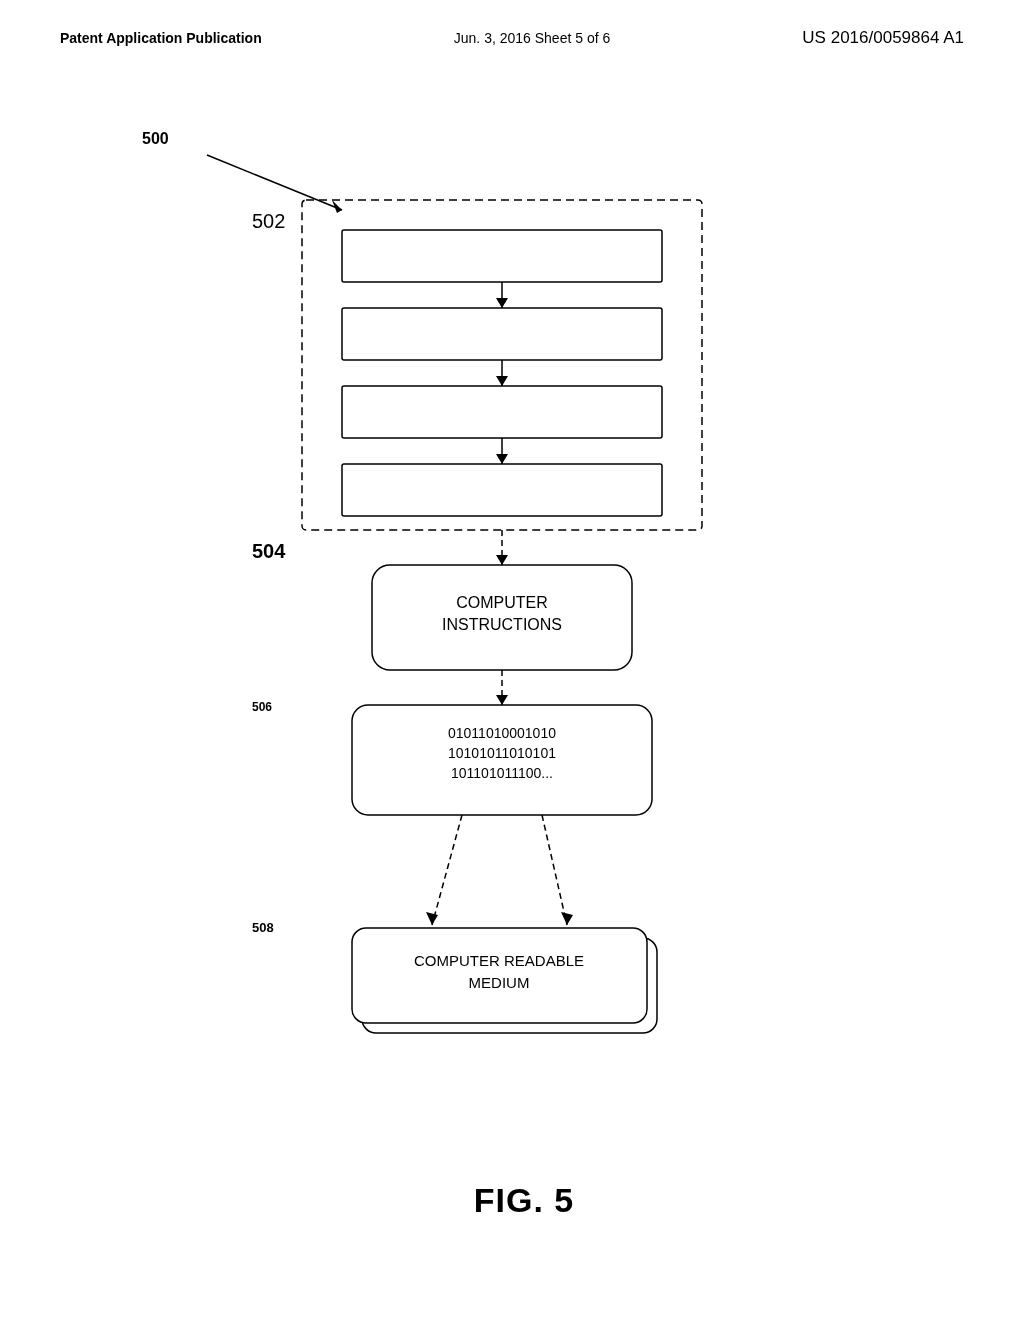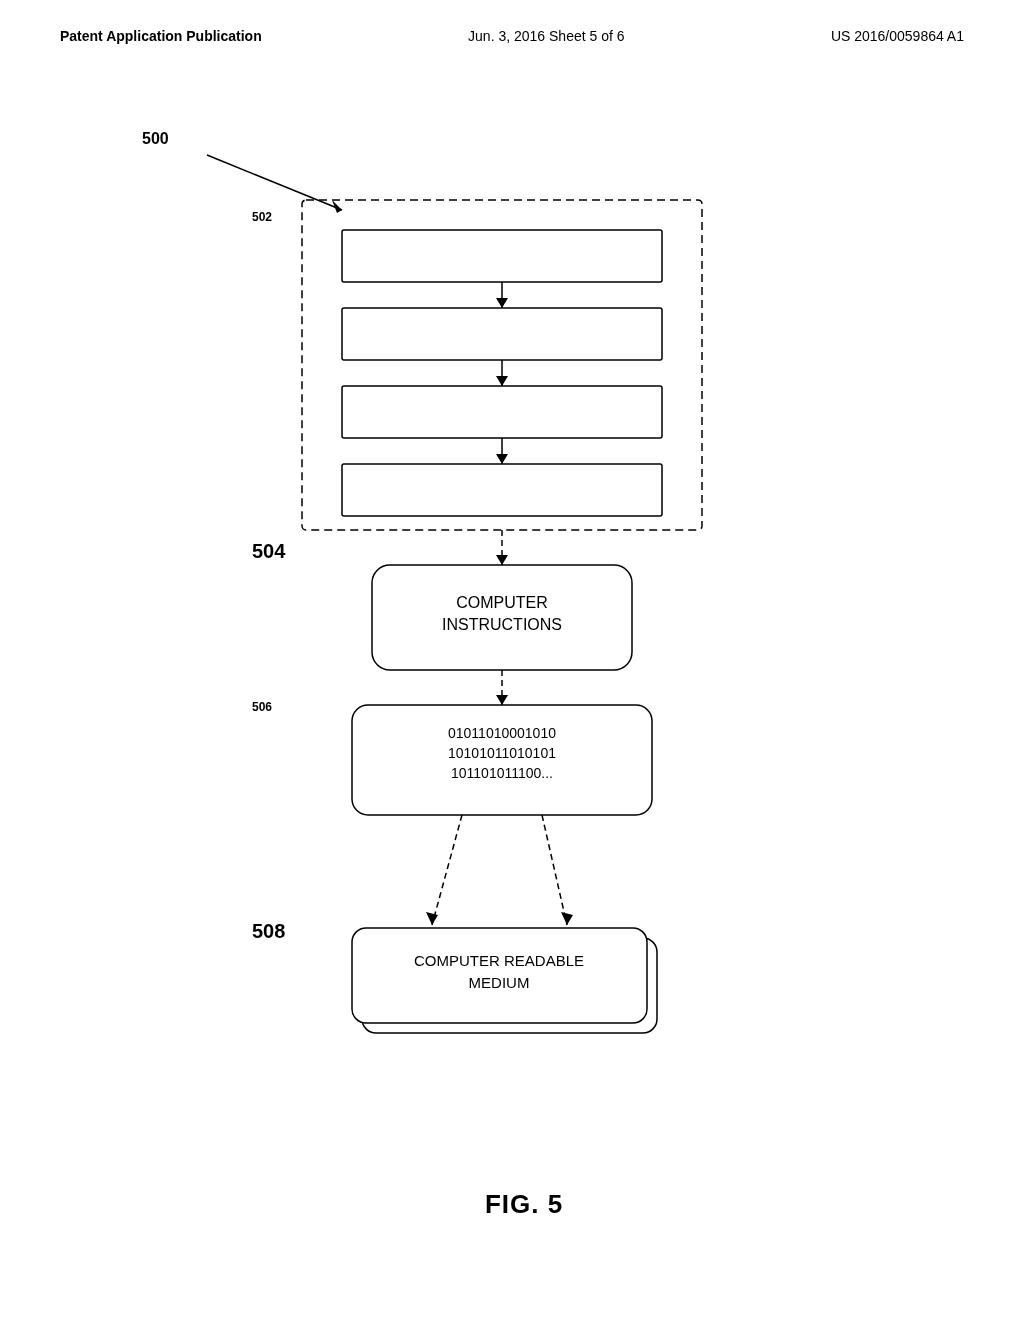--- a/index.html
+++ b/index.html
@@ -22,39 +22,39 @@
       color: #000;
     }
     .header-left {
       font-weight: bold;
       font-size: 14px;
     }
     .header-center {
       font-size: 14px;
     }
     .header-right {
-      font-size: 14px;
+      font-size: 17px;
     }
 
     
     .diagram-area {
       position: absolute;
       top: 80px;
       left: 12px;
       width: 1024px;
       height: 1180px;
     }
 
     
     .fig-label {
       position: absolute;
       bottom: 40px;
       left: 50%;
       transform: translateX(-50%);
-      font-size: 26px;
+      font-size: 34px;
       font-weight: bold;
       letter-spacing: 1px;
     }
 
     
     .diagram-svg {
       position: absolute;
       top: 0;
       left: 0;
       width: 100%;
@@ -66,42 +66,42 @@
       position: absolute;
       top: 50px;
       left: 130px;
       font-size: 16px;
       font-weight: bold;
     }
     .label-502 {
       position: absolute;
       top: 130px;
       left: 240px;
-      font-size: 12px;
-      font-weight: bold;
+      font-size: 20px;
+      font-weight: normal;
     }
     .label-504 {
       position: absolute;
       top: 460px;
       left: 240px;
       font-size: 20px;
       font-weight: bold;
     }
     .label-506 {
       position: absolute;
       top: 620px;
       left: 240px;
       font-size: 12px;
       font-weight: bold;
     }
     .label-508 {
       position: absolute;
       top: 840px;
       left: 240px;
-      font-size: 20px;
+      font-size: 13px;
       font-weight: bold;
     }
   </style>
 </head>
 <body>
 
 <div class="header">
   <span class="header-left">Patent Application Publication</span>
   <span class="header-center">Jun. 3, 2016   Sheet 5 of 6</span>
   <span class="header-right">US 2016/0059864 A1</span>

